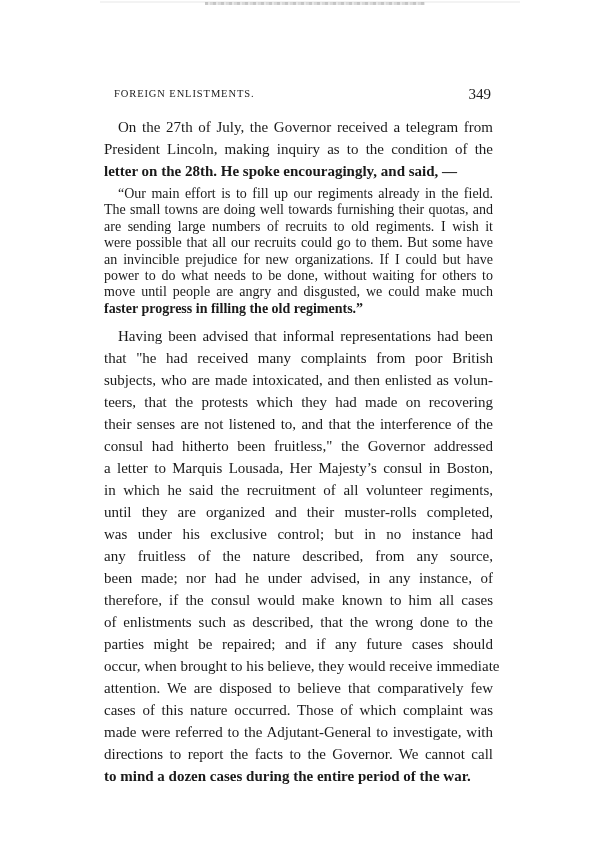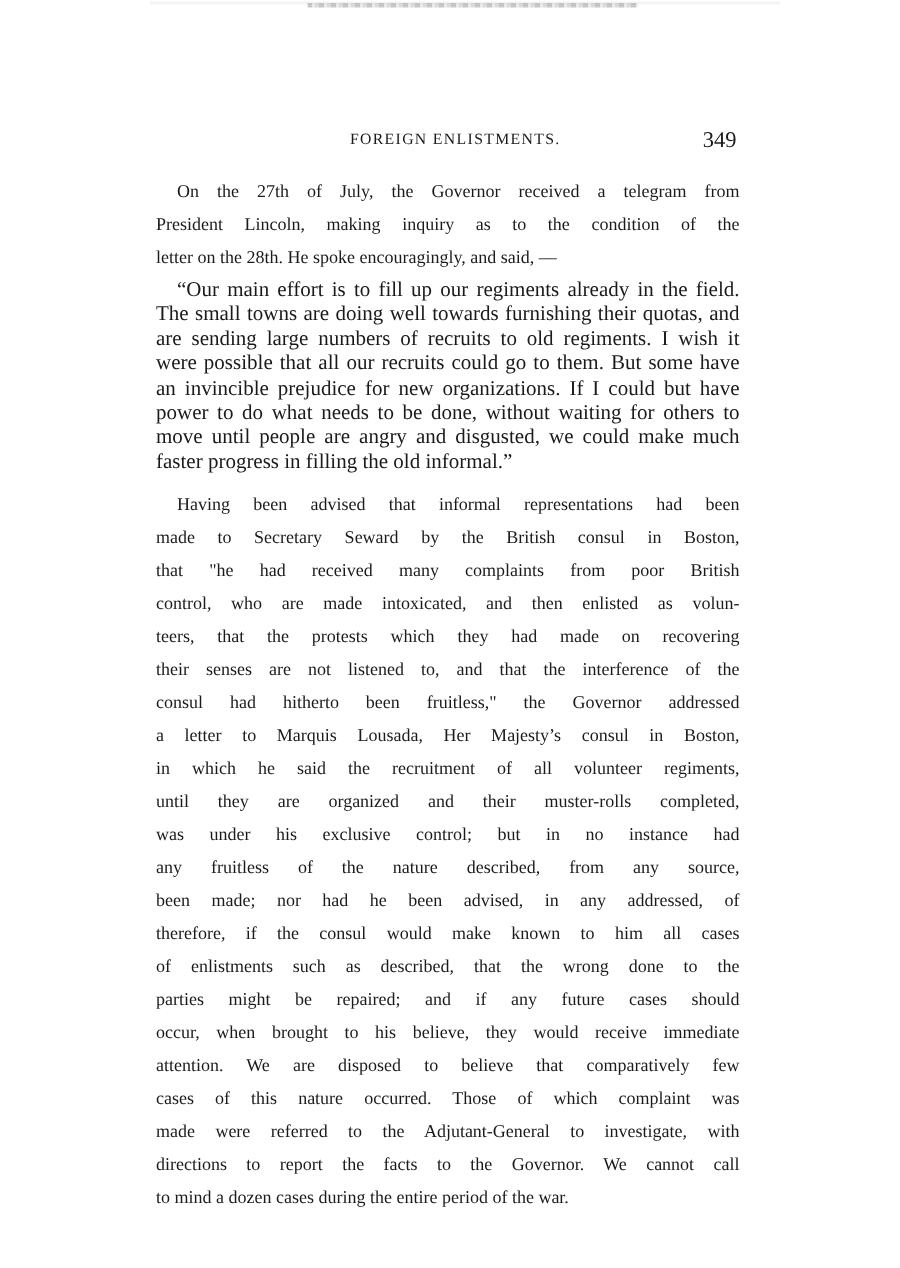--- a/index.html
+++ b/index.html
@@ -36,21 +36,20 @@
       position: absolute;
       top: 87px;
       left: 104px;
       width: 389px;
       height: 16px;
     }
     .running-title {
       position: absolute;
       left: 0;
       right: 0;
-      text-align: center;
       font-size: 10.5px;
       letter-spacing: 0.9px;
       font-variant: small-caps;
       text-transform: uppercase;
       top: 1px;
       padding-left: 10px;
     }
     .page-number {
       position: absolute;
       right: 2px;
@@ -62,26 +61,27 @@
       position: absolute;
       left: 104px;
       width: 389px;
       top: 116px;
     }
     .line {
       display: block;
       white-space: nowrap;
       text-align: justify;
       text-align-last: justify;
-      font-size: 12px;
+      font-size: 15px;
       height: 22px;
       line-height: 22px;
     }
     .line.last {
       text-align-last: left;
+      font-weight: bold;
     }
     .line.indent {
       padding-left: 14px;
     }
     .quote .line {
       font-size: 14px;
       height: 16.4px;
       line-height: 16.4px;
     }
     .quote {
@@ -112,37 +112,36 @@
   </div>
 
   <div class="para quote">
     <span class="line indent">“Our main effort is to fill up our regiments already in the field.</span>
     <span class="line">The small towns are doing well towards furnishing their quotas, and</span>
     <span class="line">are sending large numbers of recruits to old regiments.  I wish it</span>
     <span class="line">were possible that all our recruits could go to them.  But some have</span>
     <span class="line">an invincible prejudice for new organizations.  If I could but have</span>
     <span class="line">power to do what needs to be done, without waiting for others to</span>
     <span class="line">move until people are angry and disgusted, we could make much</span>
-    <span class="line last">faster progress in filling the old informal.”</span>
+    <span class="line last">faster progress in filling the old regiments.”</span>
   </div>
 
   <div class="para">
     <span class="line indent">Having been advised that informal representations had been</span>
-    <span class="line">made to Secretary Seward by the British consul in Boston,</span>
     <span class="line">that "he had received many complaints from poor British</span>
-    <span class="line">control, who are made intoxicated, and then enlisted as volun-</span>
+    <span class="line">subjects, who are made intoxicated, and then enlisted as volun-</span>
     <span class="line">teers, that the protests which they had made on recovering</span>
     <span class="line">their senses are not listened to, and that the interference of the</span>
     <span class="line">consul had hitherto been fruitless," the Governor addressed</span>
     <span class="line">a letter to Marquis Lousada, Her Majesty’s consul in Boston,</span>
     <span class="line">in which he said the recruitment of all volunteer regiments,</span>
     <span class="line">until they are organized and their muster-rolls completed,</span>
     <span class="line">was under his exclusive control; but in no instance had</span>
     <span class="line">any fruitless of the nature described, from any source,</span>
-    <span class="line">been made; nor had he been advised, in any addressed, of</span>
+    <span class="line">been made; nor had he under advised, in any instance, of</span>
     <span class="line">therefore, if the consul would make known to him all cases</span>
     <span class="line">of enlistments such as described, that the wrong done to the</span>
     <span class="line">parties might be repaired; and if any future cases should</span>
     <span class="line">occur, when brought to his believe, they would receive immediate</span>
     <span class="line">attention.  We are disposed to believe that comparatively few</span>
     <span class="line">cases of this nature occurred.  Those of which complaint was</span>
     <span class="line">made were referred to the Adjutant-General to investigate, with</span>
     <span class="line">directions to report the facts to the Governor.  We cannot call</span>
     <span class="line last">to mind a dozen cases during the entire period of the war.</span>
   </div>

